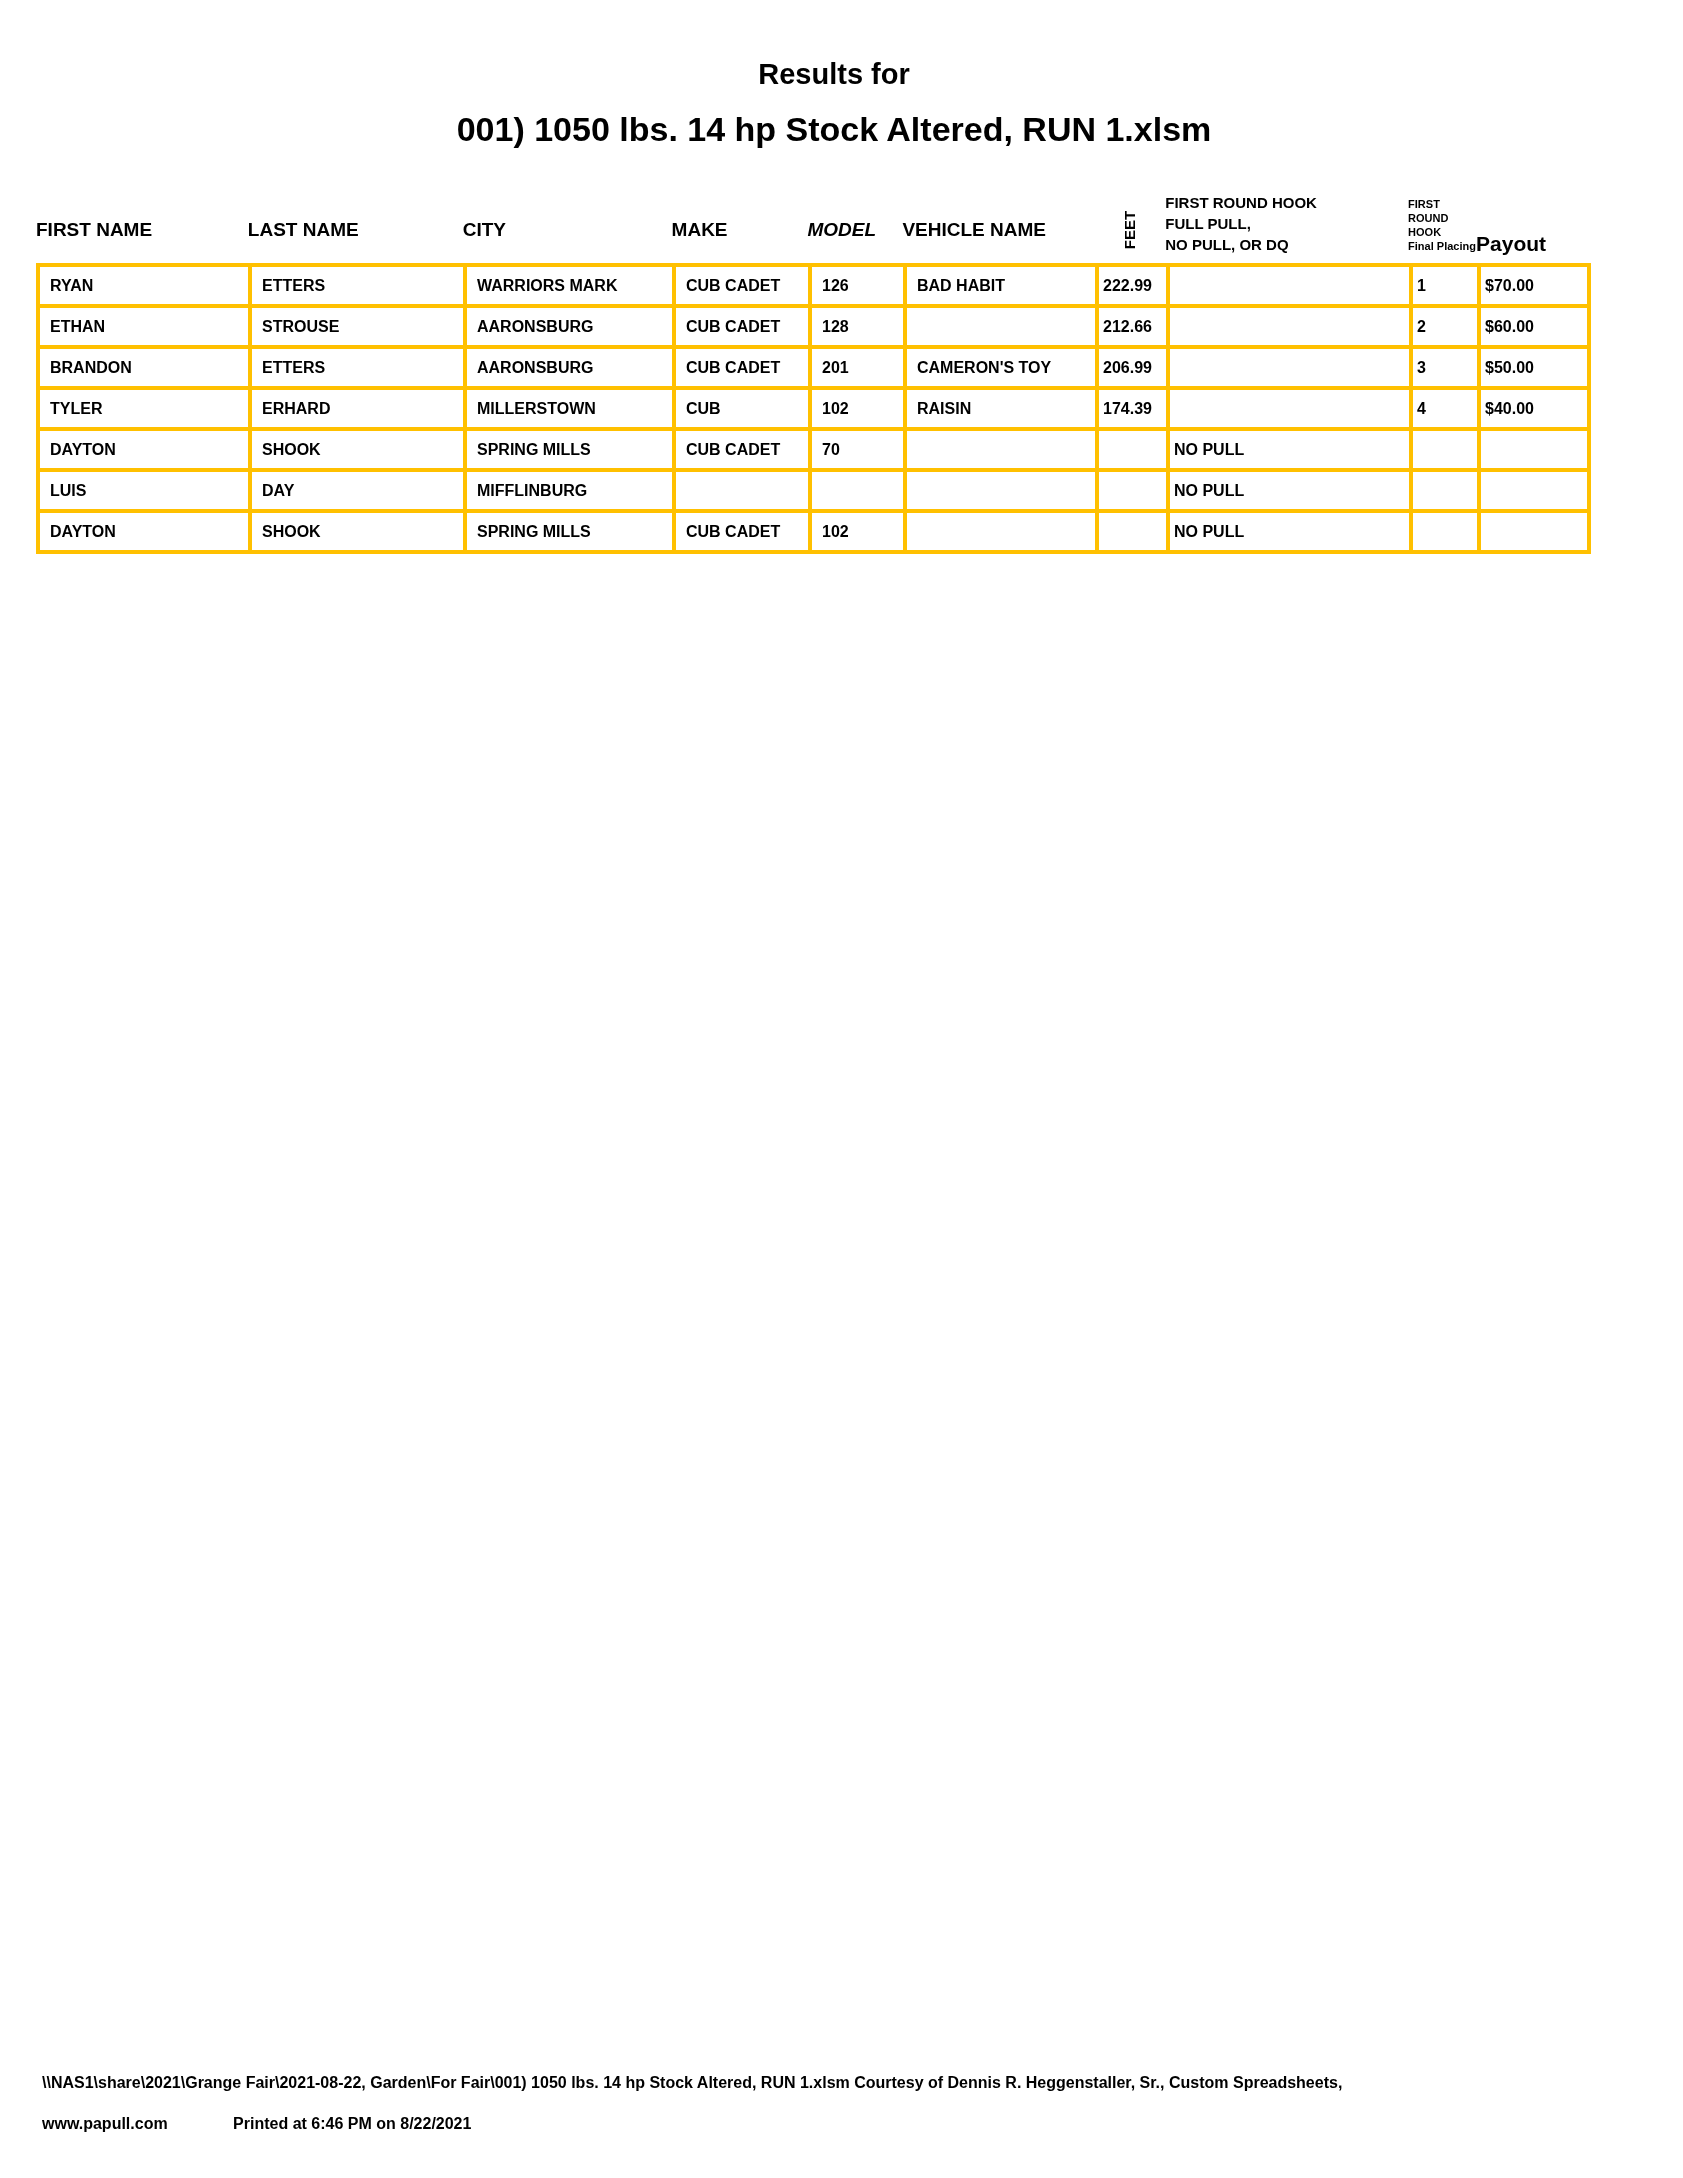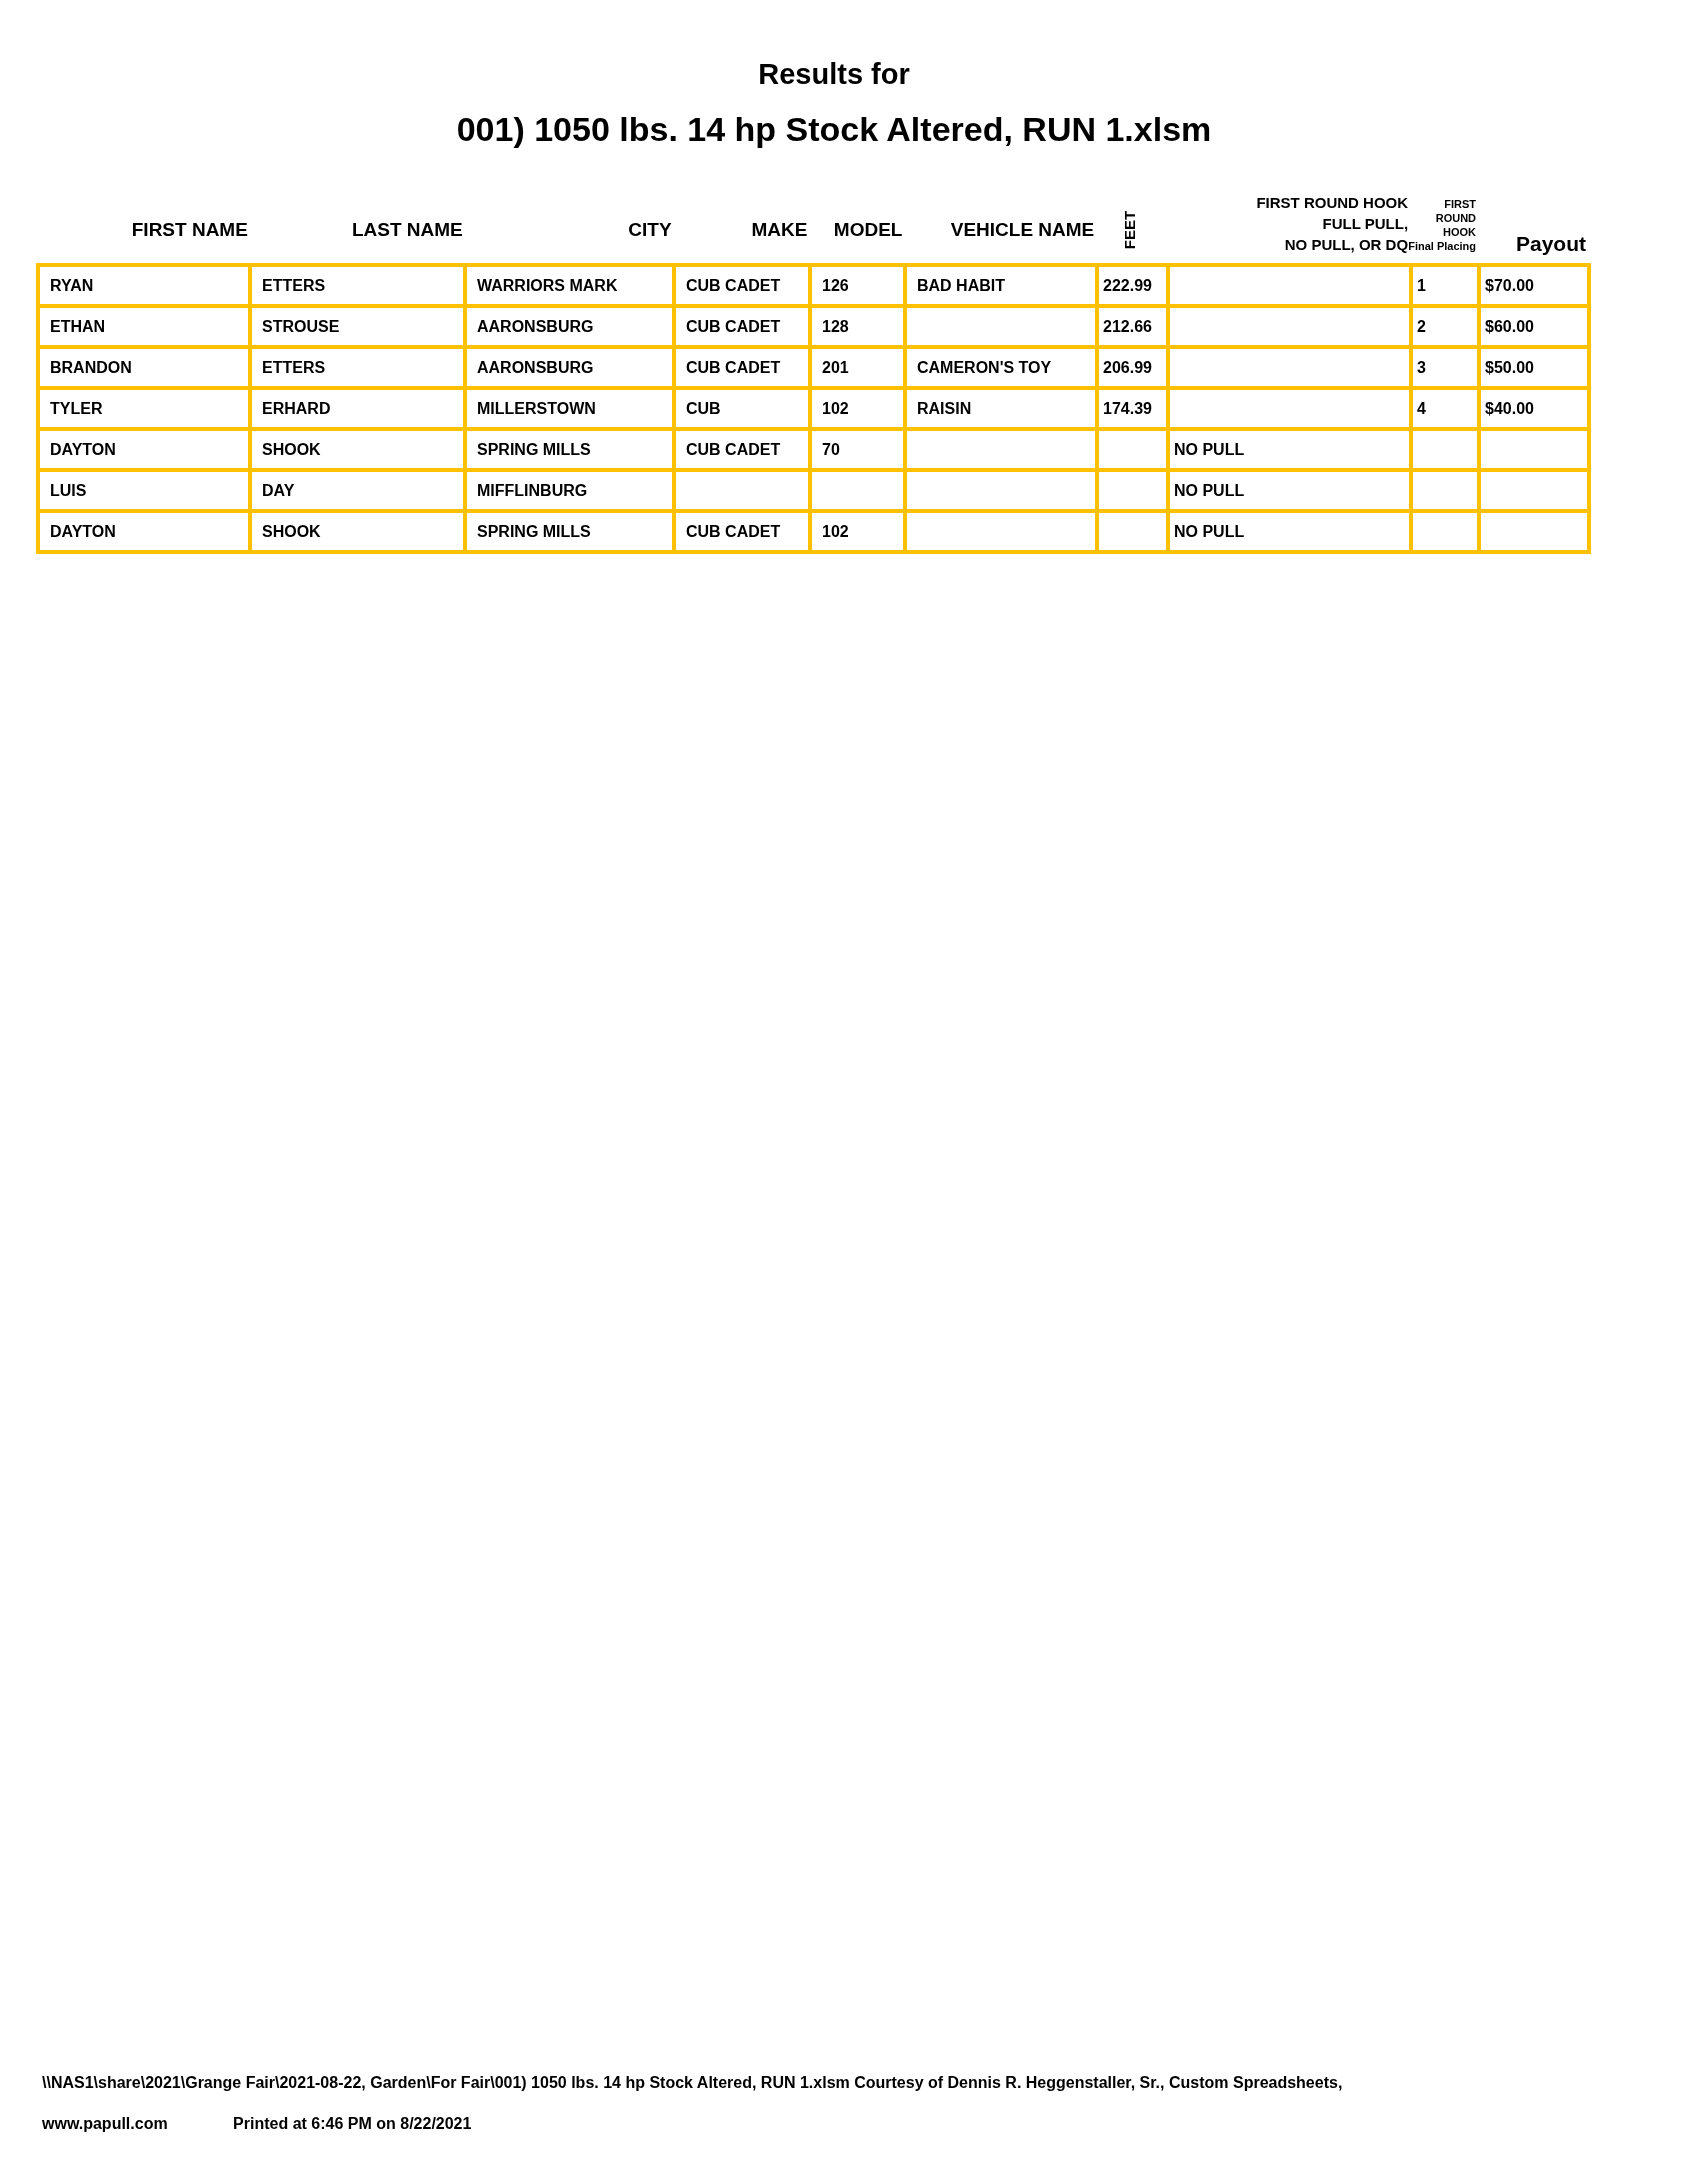--- a/index.html
+++ b/index.html
@@ -26,27 +26,27 @@
   
   .col-headers {
     position: absolute;
     left: 36px; top: 162px;
     width: 1550px; height: 101px;
     display: flex;
     align-items: flex-end;
   }
   .th {
     box-sizing: border-box;
-    text-align: right;
+    text-align: left;
     font-size: 19px;
     line-height: 22px;
     padding-bottom: 22px;
   }
   .c0 { width: 212px; } .c1 { width: 215px; } .c2 { width: 209px; }
-  .c3 { width: 136px; } .c4 { width: 95px;  } .c5 { width: 192px; }
+  .c3 { width: 136px; } .c4 { width: 95px; font-style: italic;  } .c5 { width: 192px; }
   .c6 { width: 71px;  } .c7 { width: 243px; } .c8 { width: 68px;  }
   .c9 { width: 110px; }
   .th-feet { position: relative; height: 100%; padding-bottom: 0; }
   .feet-rot {
     position: absolute;
     left: 50%; bottom: 22px;
     transform: translateX(-50%) rotate(-90deg);
     white-space: nowrap;
     font-size: 15px;
   }

